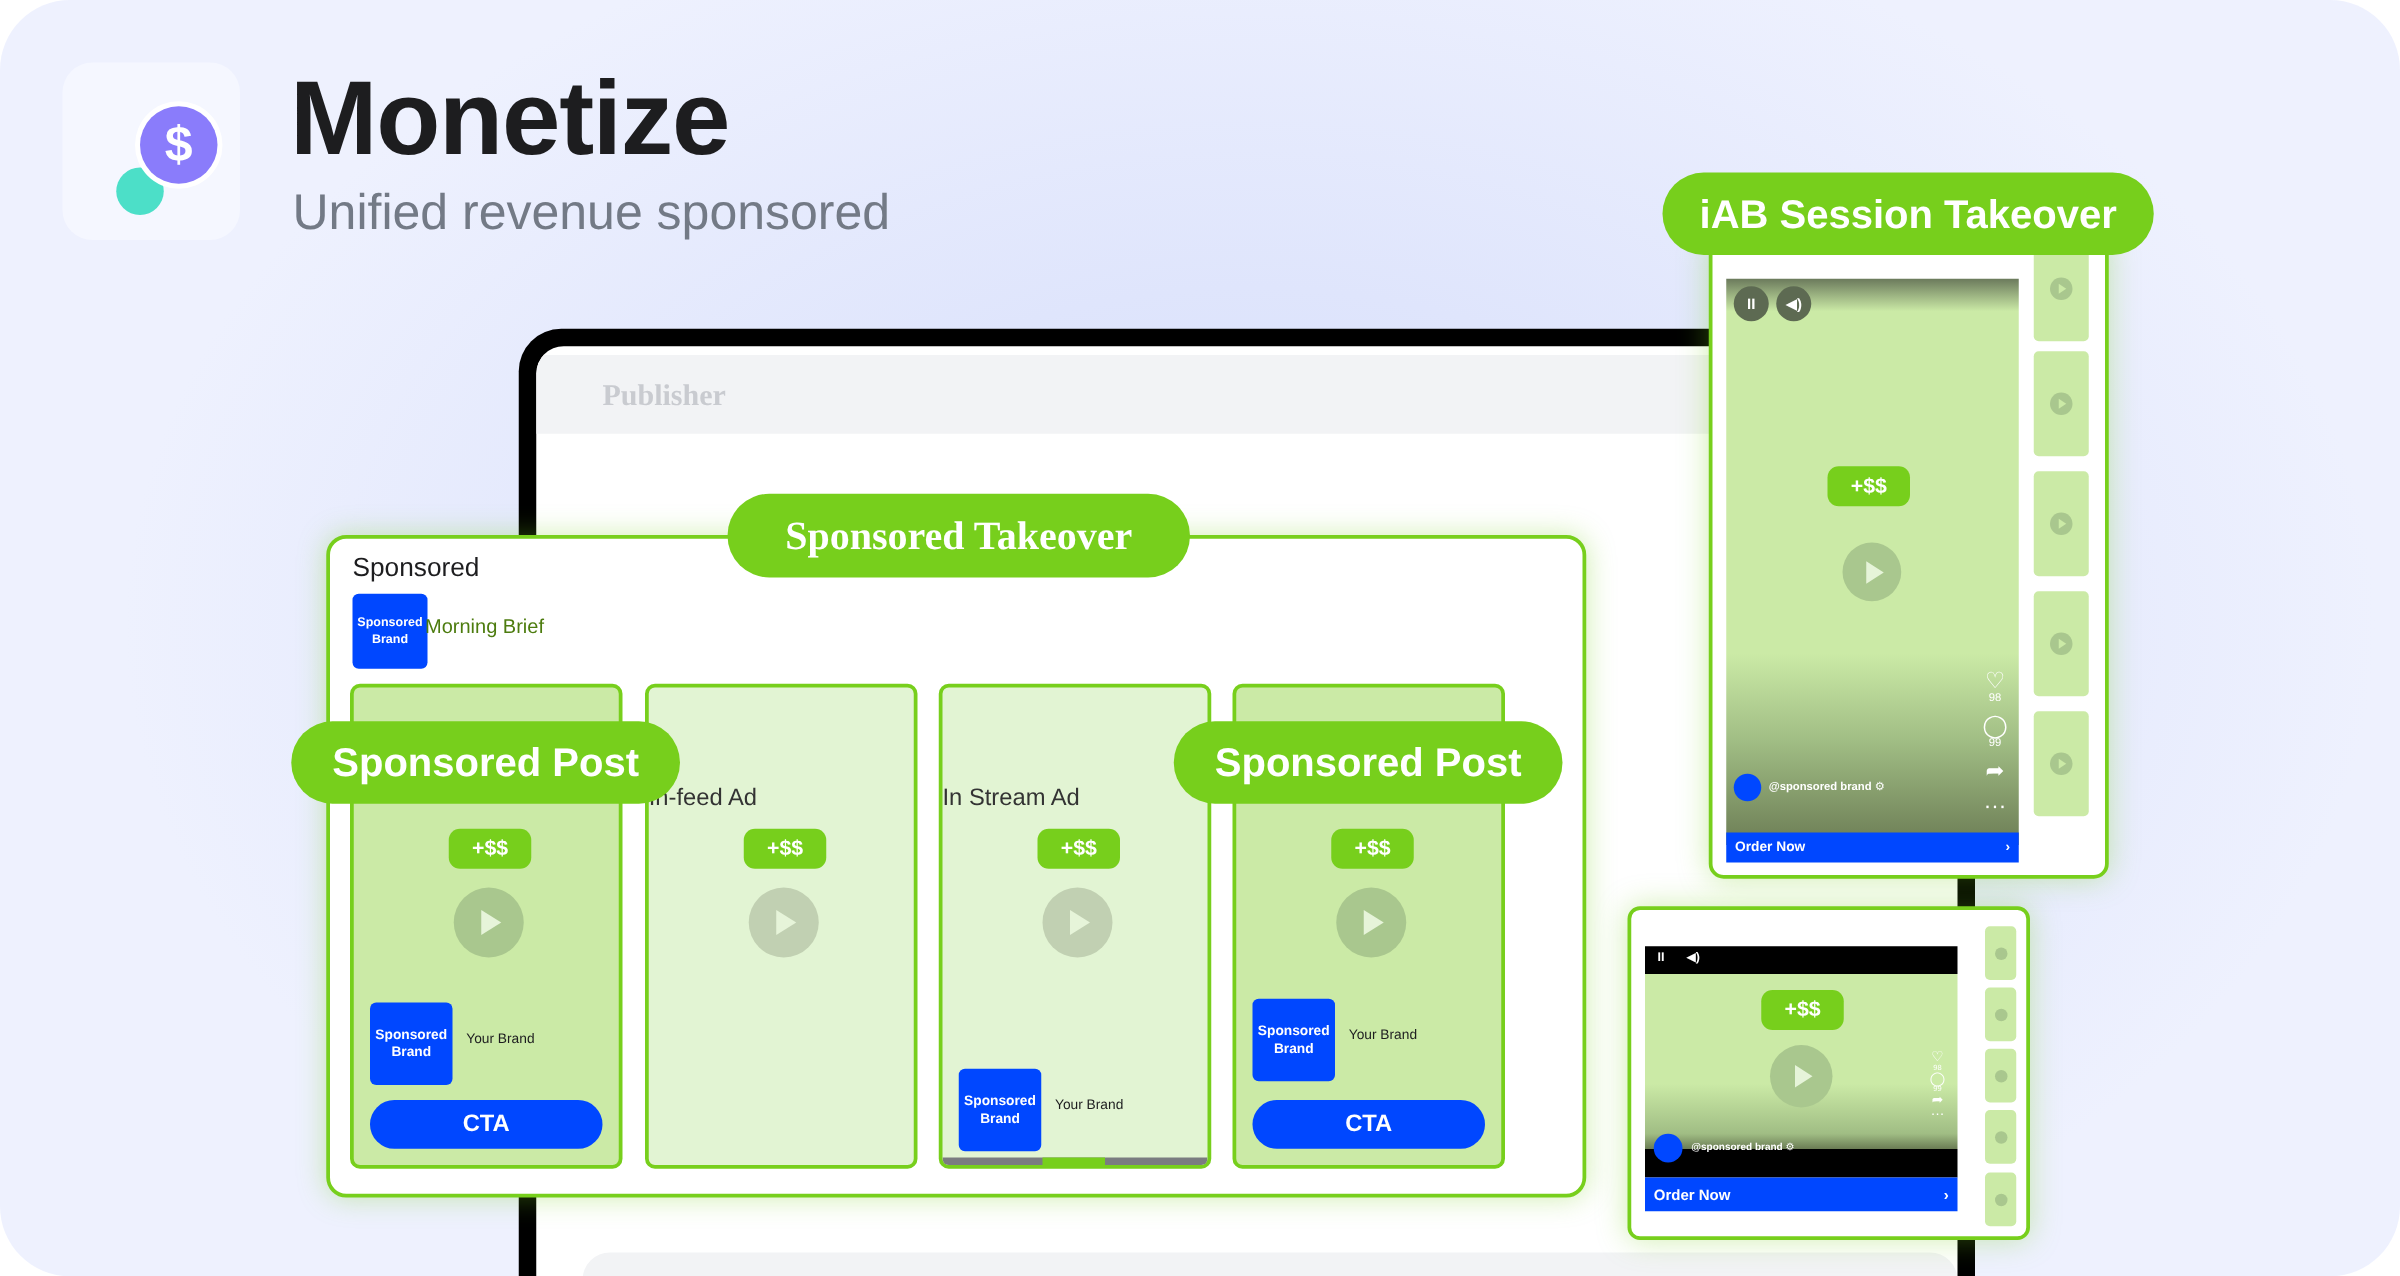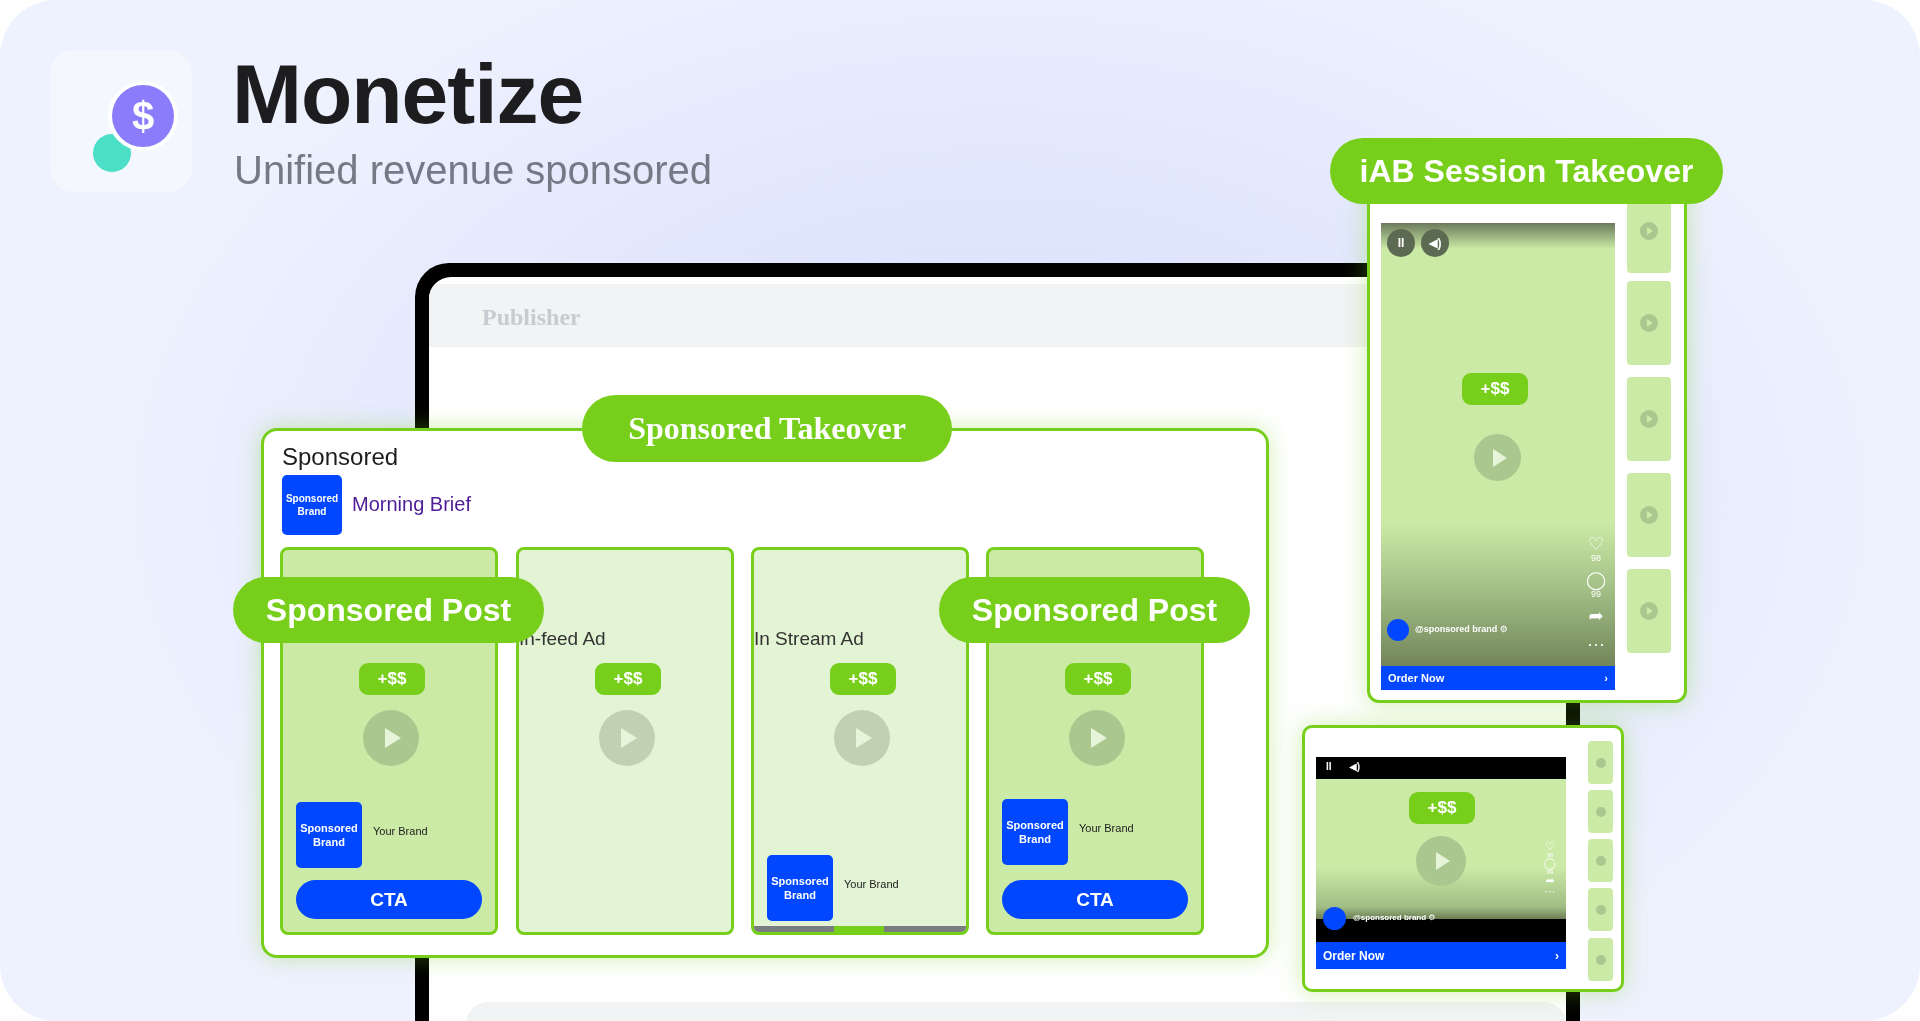--- a/index.html
+++ b/index.html
@@ -56,28 +56,28 @@
   }
 
   
   .takeover {
     position: absolute; left: 261px; top: 428px; width: 1008px; height: 530px;
     background: #fff; border: 3px solid #77cf1c; border-radius: 16px;
     box-shadow: 0 0 22px rgba(119, 207, 28, 0.35);
     overflow: hidden;
   }
   .takeover .spons-label {
-    position: absolute; left: 18px; top: 12px; font-size: 24px; color: #1d1d1f; font-weight: normal;
+    position: absolute; left: 18px; top: 12px; font-size: 21px; color: #1d1d1f; font-weight: normal;
   }
   .sb-box {
     background: #0047ff; color: #fff; border-radius: 5px; font-weight: bold; text-align: center;
     display: flex; align-items: center; justify-content: center; line-height: 1.3;
   }
   .takeover .hdr-logo { position: absolute; left: 18px; top: 44px; width: 60px; height: 60px; font-size: 10px; }
-  .takeover .hdr-name { position: absolute; left: 88px; top: 62px; font-size: 20px; color: #4c1d95; }
+  .takeover .hdr-name { position: absolute; left: 76px; top: 62px; font-size: 16px; color: #4d7c0f; }
 
   .ad-card {
     position: absolute; top: 116px; width: 218px; height: 388px;
     border: 3px solid #77cf1c; border-radius: 8px; overflow: hidden;
   }
   .ad-card.dark { background: #cbeaa6; }
   .ad-card.light { background: #e2f4d3; }
   .ad-card .ad-title {
     position: absolute; left: 0; right: 0; top: 78px; text-align: left; font-size: 19px; color: #333;
   }

